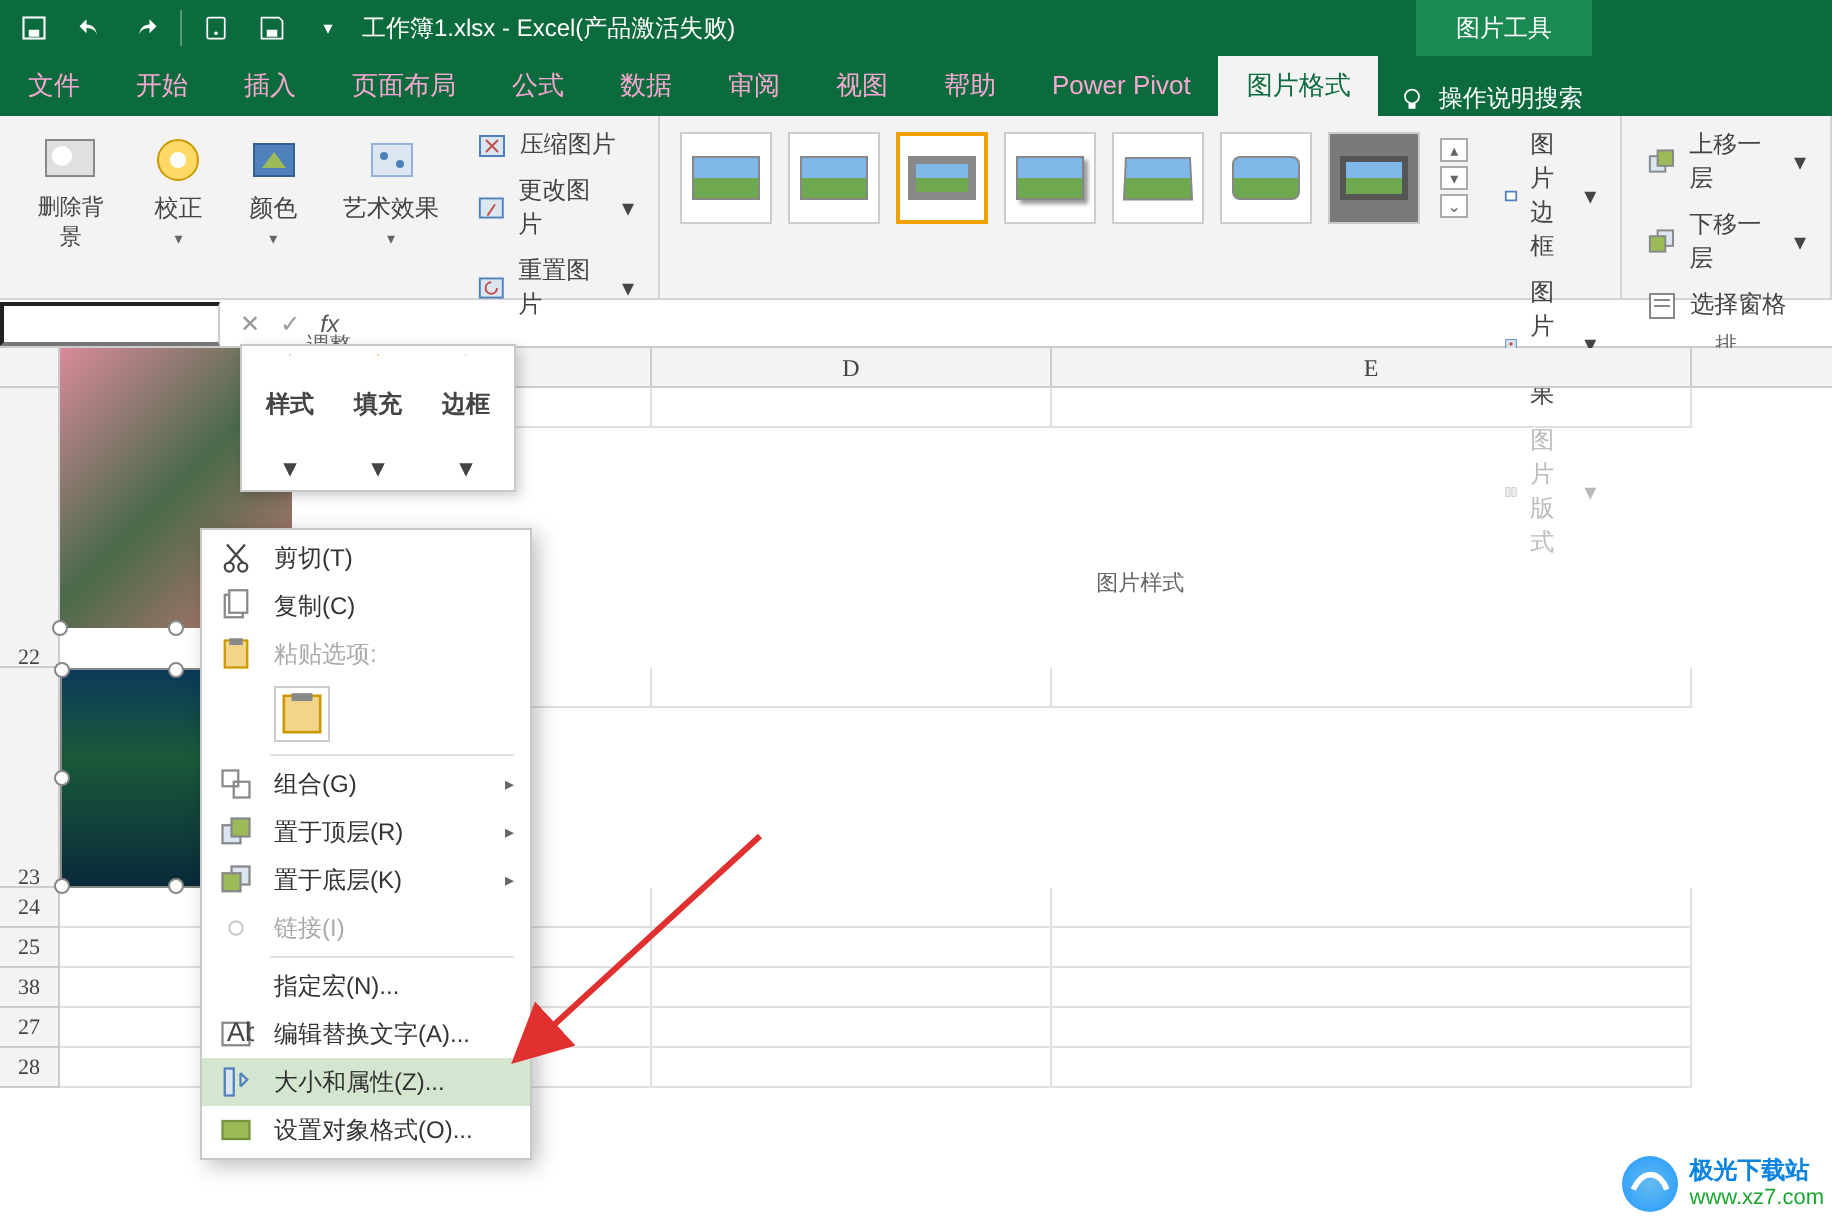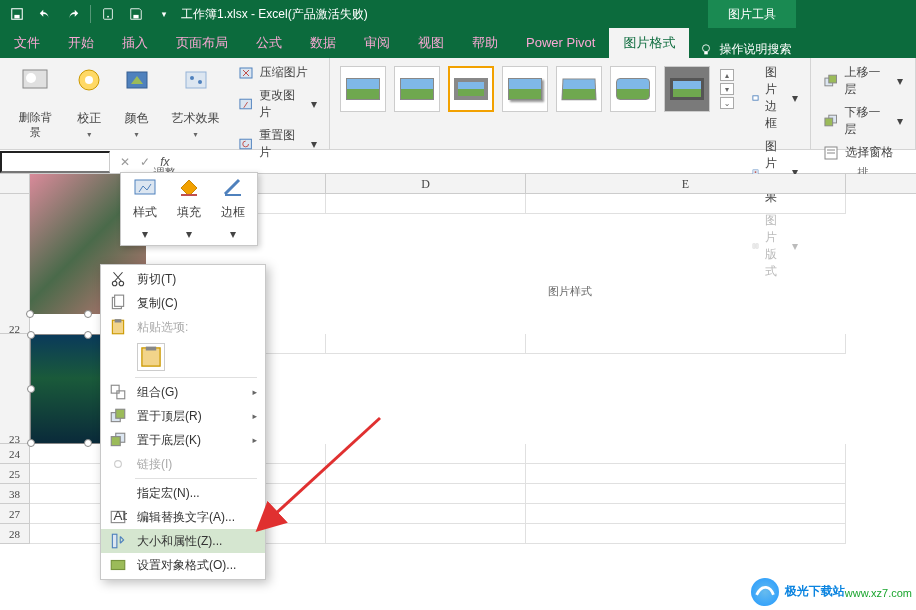--- a/index.html
+++ b/index.html
@@ -13,21 +13,21 @@
 .title-context{height:28px;padding:0 20px;background:#1a8a52;display:flex;align-items:center;font-size:12px;margin-right:120px;}
 .tabs{height:30px;background:#0c6b3d;display:flex;align-items:flex-end;}
 .tab{padding:0 14px;height:30px;line-height:30px;color:#f9a8d4;font-size:13px;cursor:pointer;}
 .tab.active{background:#f3f3f3;color:#0c6b3d;}
 .tab-tell{display:flex;align-items:center;gap:6px;color:#fff;padding:0 10px;}
 .tab-tell svg{width:14px;height:14px;}
 .ribbon{height:92px;background:#f3f3f3;border-bottom:1px solid #d4d4d4;display:flex;}
 .rgroup{border-right:1px solid #d4d4d4;padding:4px 8px 2px;display:flex;flex-direction:column;align-items:center;position:relative;}
 .rgroup-body{flex:1;display:flex;align-items:flex-start;gap:6px;}
 .rgroup-label{font-size:11px;color:#666;text-align:center;padding-top:2px;width:100%;}
-.big-btn{display:flex;flex-direction:column;align-items:center;gap:16px;padding:4px 6px;cursor:pointer;}
+.big-btn{display:flex;flex-direction:column;align-items:center;gap:2px;padding:4px 6px;cursor:pointer;}
 .big-btn .ico{width:28px;height:28px;display:flex;align-items:center;justify-content:center;}
 .big-btn .lbl{font-size:11px;color:#444;text-align:center;}
 .big-btn .arrow{font-size:8px;color:#666;}
 .cmd-list{display:flex;flex-direction:column;gap:2px;}
 .cmd-item{display:flex;align-items:center;gap:6px;padding:2px 4px;cursor:pointer;font-size:11px;color:#444;}
 .cmd-item svg{width:16px;height:16px;}
 .gallery{display:flex;gap:8px;padding:4px 2px;}
 .gal-item{width:46px;height:46px;border:1px solid #ccc;background:#fff;display:flex;align-items:center;justify-content:center;cursor:pointer;}
 .gal-item.sel{border:1px solid #f2a100;box-shadow:inset 0 0 0 1px #f2a100;}
 .gal-thumb{width:34px;height:22px;background:linear-gradient(to bottom,#7fb8e8 50%,#6fa84f 50%);border:1px solid #888;}
@@ -46,35 +46,35 @@
 .colh{border-right:1px solid #ccc;text-align:center;font-size:12px;color:#444;line-height:20px;font-family:SimSun,serif;}
 .grid-rows{position:relative;}
 .row{display:flex;height:20px;}
 .rowh{width:30px;border-right:1px solid #ccc;border-bottom:1px solid #ccc;background:#f3f3f3;text-align:center;font-size:11px;color:#444;line-height:20px;font-family:SimSun,serif;}
 .cell{border-right:1px solid #e0e0e0;border-bottom:1px solid #e0e0e0;height:20px;}
 .img1{position:absolute;left:30px;top:0;width:116px;height:140px;background:linear-gradient(135deg,#d98a9a,#4a6a4a,#c87878);}
 .img2{position:absolute;left:30px;top:160px;width:116px;height:110px;background:linear-gradient(180deg,#0a3a5a,#1a5a3a 40%,#0a2a3a);border:1px solid #888;}
 .handle{position:absolute;width:8px;height:8px;background:#fff;border:1px solid #888;border-radius:50%;}
 .rot-handle{position:absolute;width:14px;height:14px;border:1px solid #888;border-radius:50%;background:#fff;display:flex;align-items:center;justify-content:center;font-size:9px;}
 .mini-toolbar{position:absolute;left:120px;top:172px;width:138px;height:74px;background:#fff;border:1px solid #c8c8c8;box-shadow:2px 2px 6px rgba(0,0,0,.2);display:flex;padding:4px;gap:4px;}
-.mini-btn{flex:1;display:flex;flex-direction:column;align-items:center;justify-content:center;gap:6px;cursor:pointer;font-size:11px;color:#444;}
+.mini-btn{flex:1;display:flex;flex-direction:column;align-items:center;justify-content:center;gap:16px;cursor:pointer;font-size:11px;color:#444;font-weight:bold;}
 .mini-btn svg{width:24px;height:20px;}
 .ctx-menu{position:absolute;left:100px;top:264px;width:166px;background:#fff;border:1px solid #c8c8c8;box-shadow:3px 3px 10px rgba(0,0,0,.25);padding:2px 0;}
 .ctx-item{display:flex;align-items:center;height:24px;padding:0 8px;gap:10px;cursor:pointer;font-size:12px;color:#333;}
 .ctx-item:hover,.ctx-item.hover{background:#d5e6d0;}
 .ctx-item.disabled{color:#aaa;cursor:default;}
 .ctx-item .ctx-ico{width:18px;height:18px;display:flex;align-items:center;justify-content:center;}
 .ctx-item .sub{margin-left:auto;font-size:9px;color:#666;}
 .ctx-sep{height:1px;background:#e0e0e0;margin:2px 8px 2px 34px;}
 .paste-opt{padding:4px 8px 4px 36px;}
 .paste-ico{width:28px;height:28px;border:1px solid #ccc;display:flex;align-items:center;justify-content:center;cursor:pointer;}
 .arrow-annot{position:absolute;left:250px;top:408px;width:140px;height:140px;pointer-events:none;}
 .watermark{position:absolute;right:4px;bottom:4px;display:flex;align-items:center;gap:6px;font-size:13px;}
 .watermark .wm-logo{width:28px;height:28px;border-radius:50%;background:radial-gradient(circle,#6be,#29f);display:flex;align-items:center;justify-content:center;}
-.wm-text{display:flex;flex-direction:row;line-height:1.1;align-items:flex-end;}
+.wm-text{display:flex;flex-direction:column;line-height:1.1;}
 .wm-main{color:#0b84e0;font-weight:bold;}
 .wm-url{color:#1aa52e;font-size:11px;}
 </style>
 </head>
 <body>
 
 <div class="titlebar">
   <div class="qat">
     <div class="qat-btn">
         <svg viewBox="0 0 16 16">

